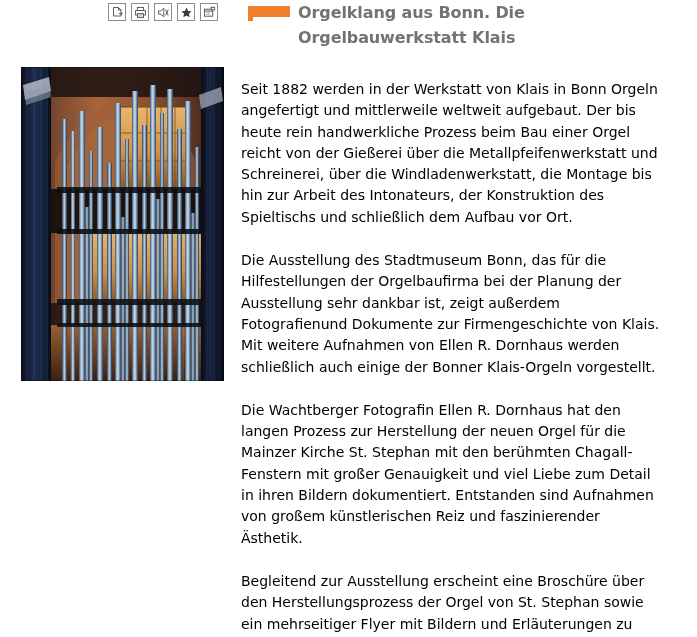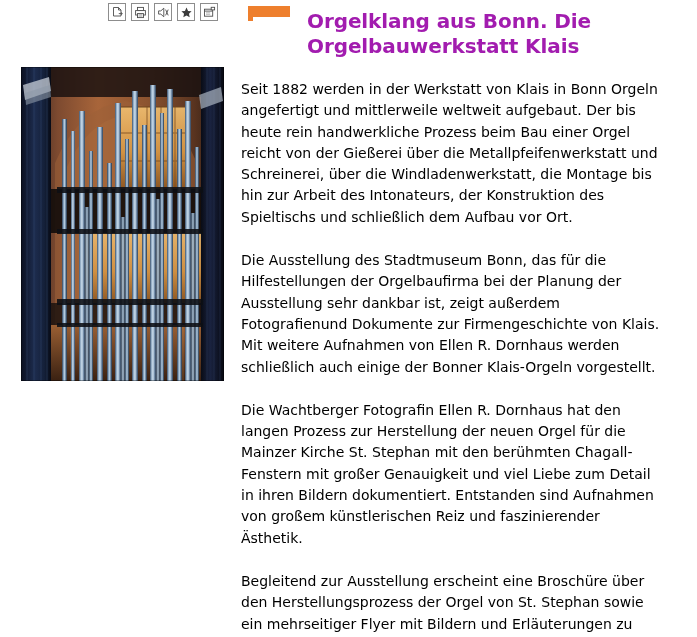--- a/index.html
+++ b/index.html
@@ -57,27 +57,27 @@
   .orange-marker::after {
     content: "";
     position: absolute;
     left: 0px;
     top: 11px;
     width: 5px;
     height: 4px;
     background: #ee7f2d;
   }
   .headline {
-    margin: 9px;
+    margin: 0;
     padding: 0 0 0 50px;
-    font-size: 20px;
+    font-size: 16px;
     font-weight: bold;
     line-height: 25px;
     letter-spacing: -0.1px;
-    color: #a21caf;
+    color: #737373;
     font-family: "DejaVu Sans", "Liberation Sans", sans-serif;
   }
 
   
   .photo {
     position: absolute;
     left: 21px;
     top: 67px;
     width: 203px;
     height: 314px;

